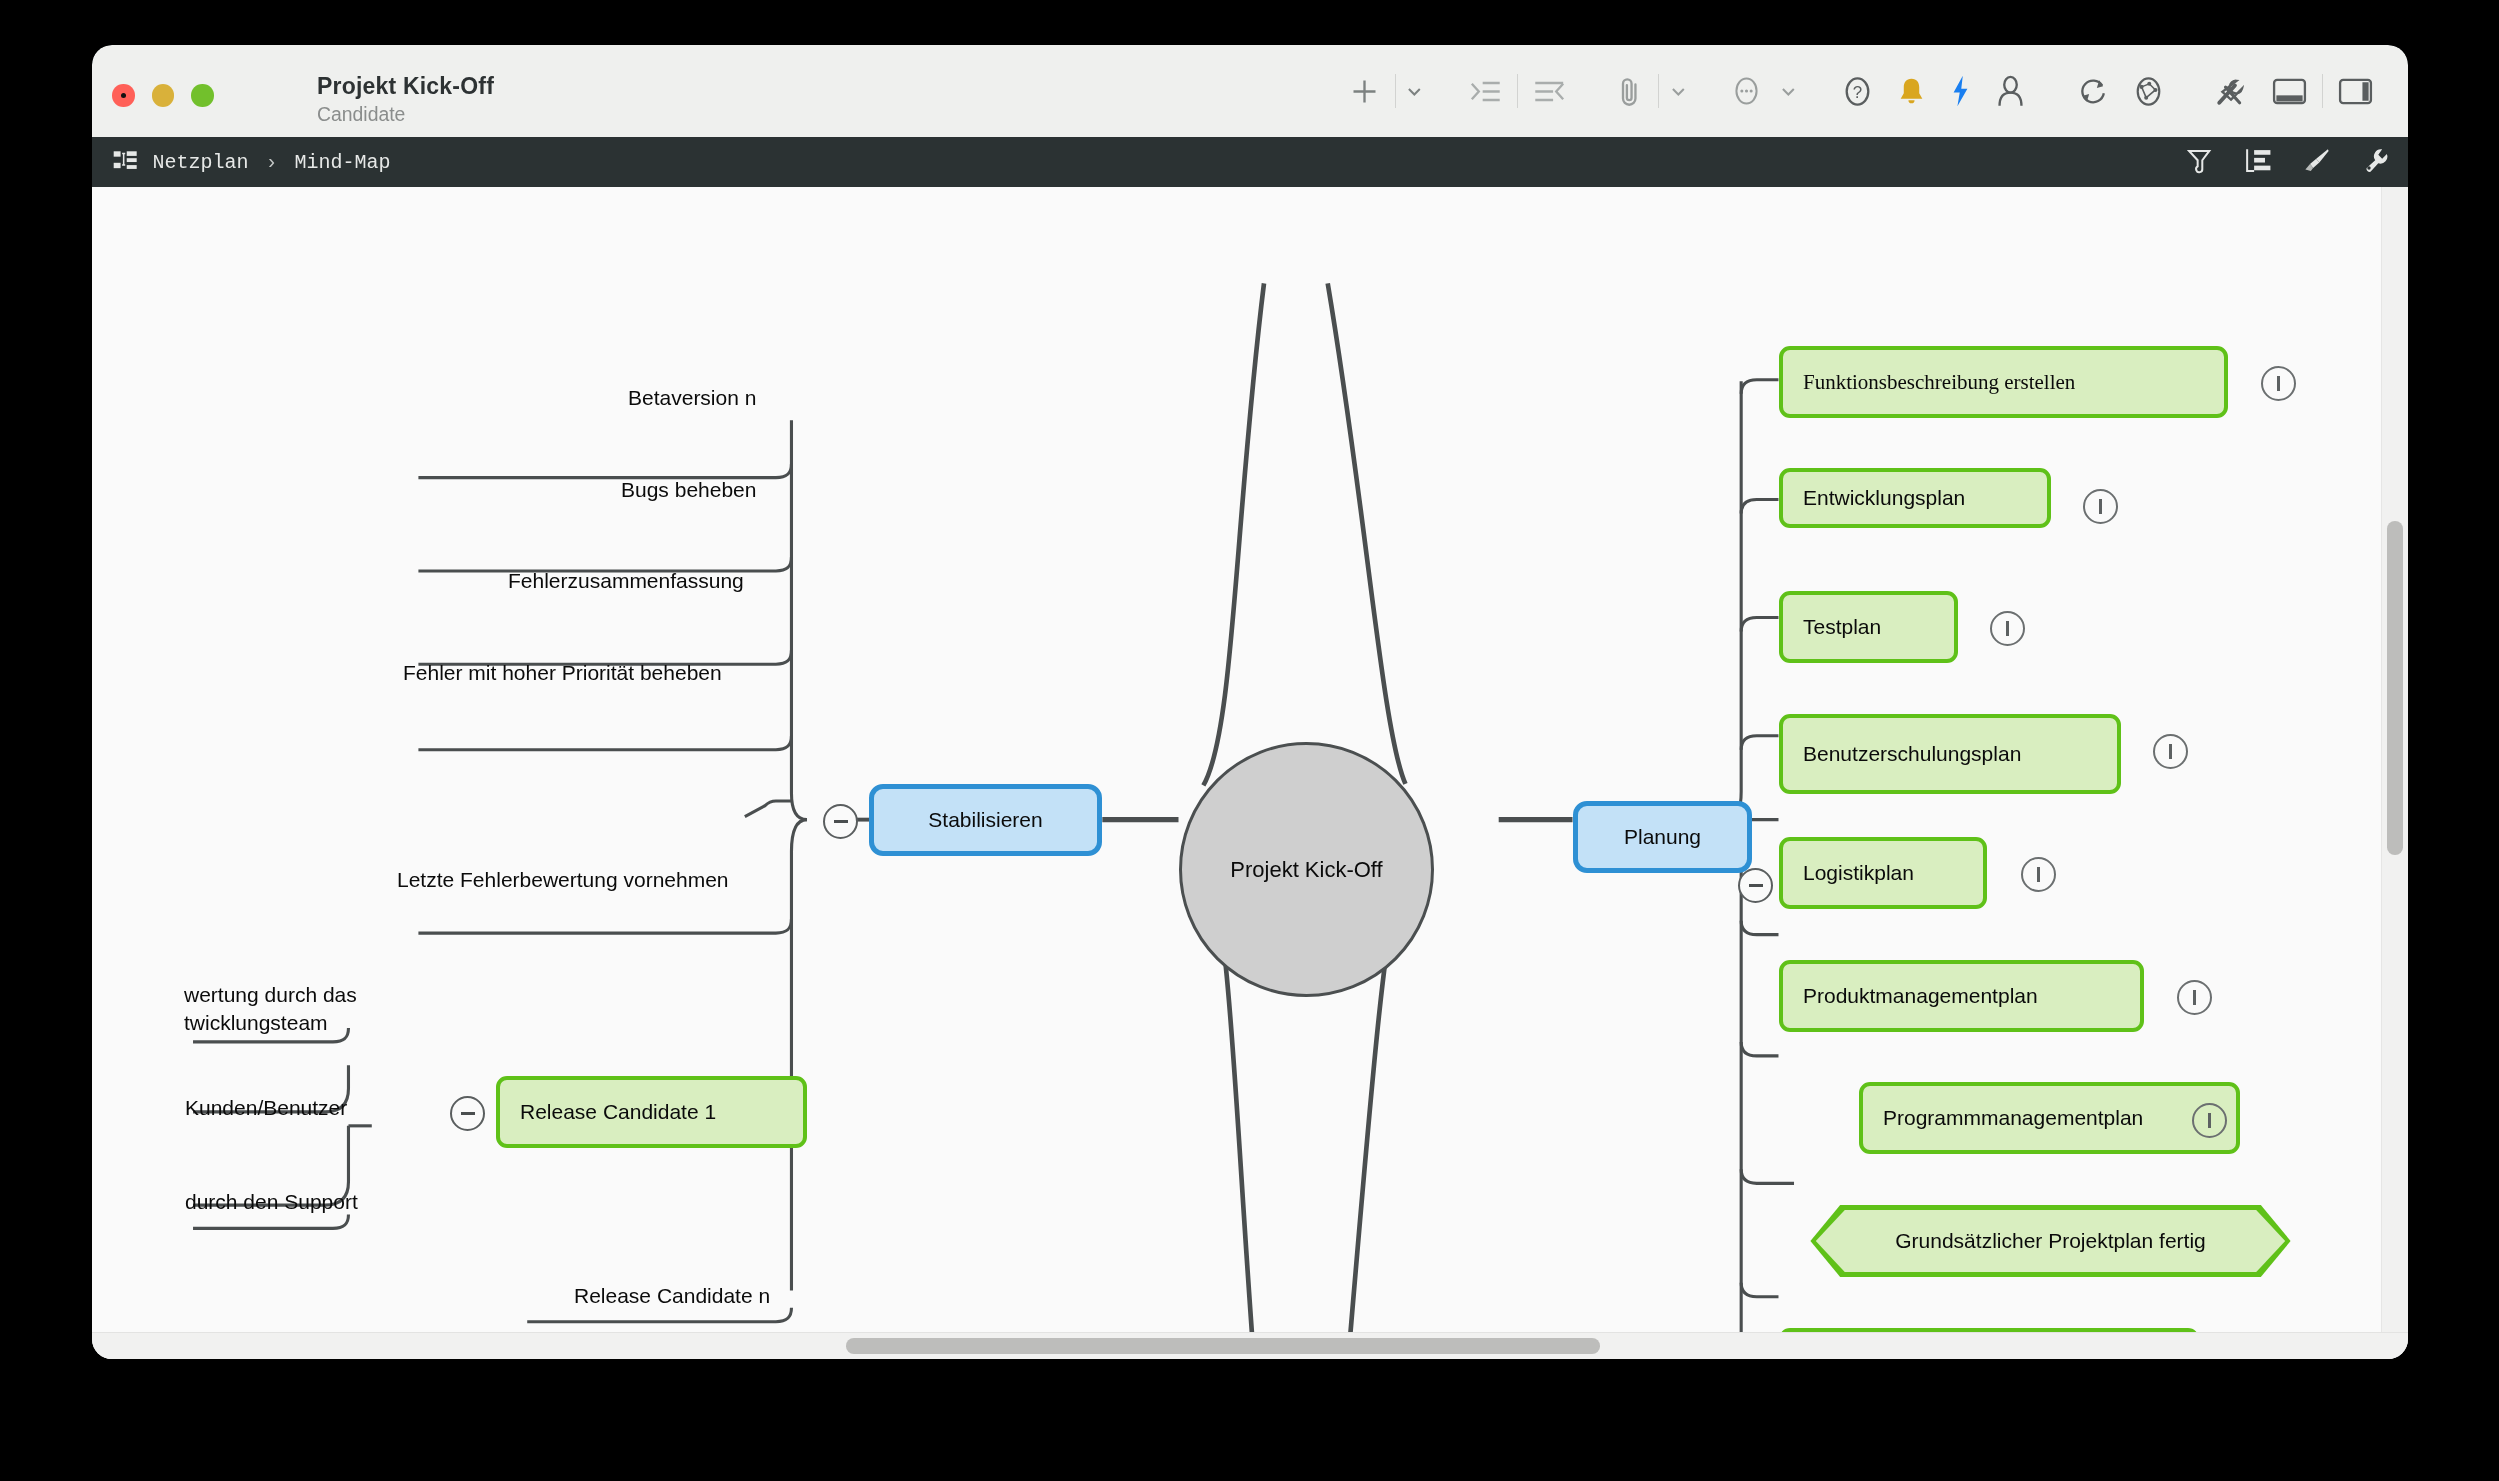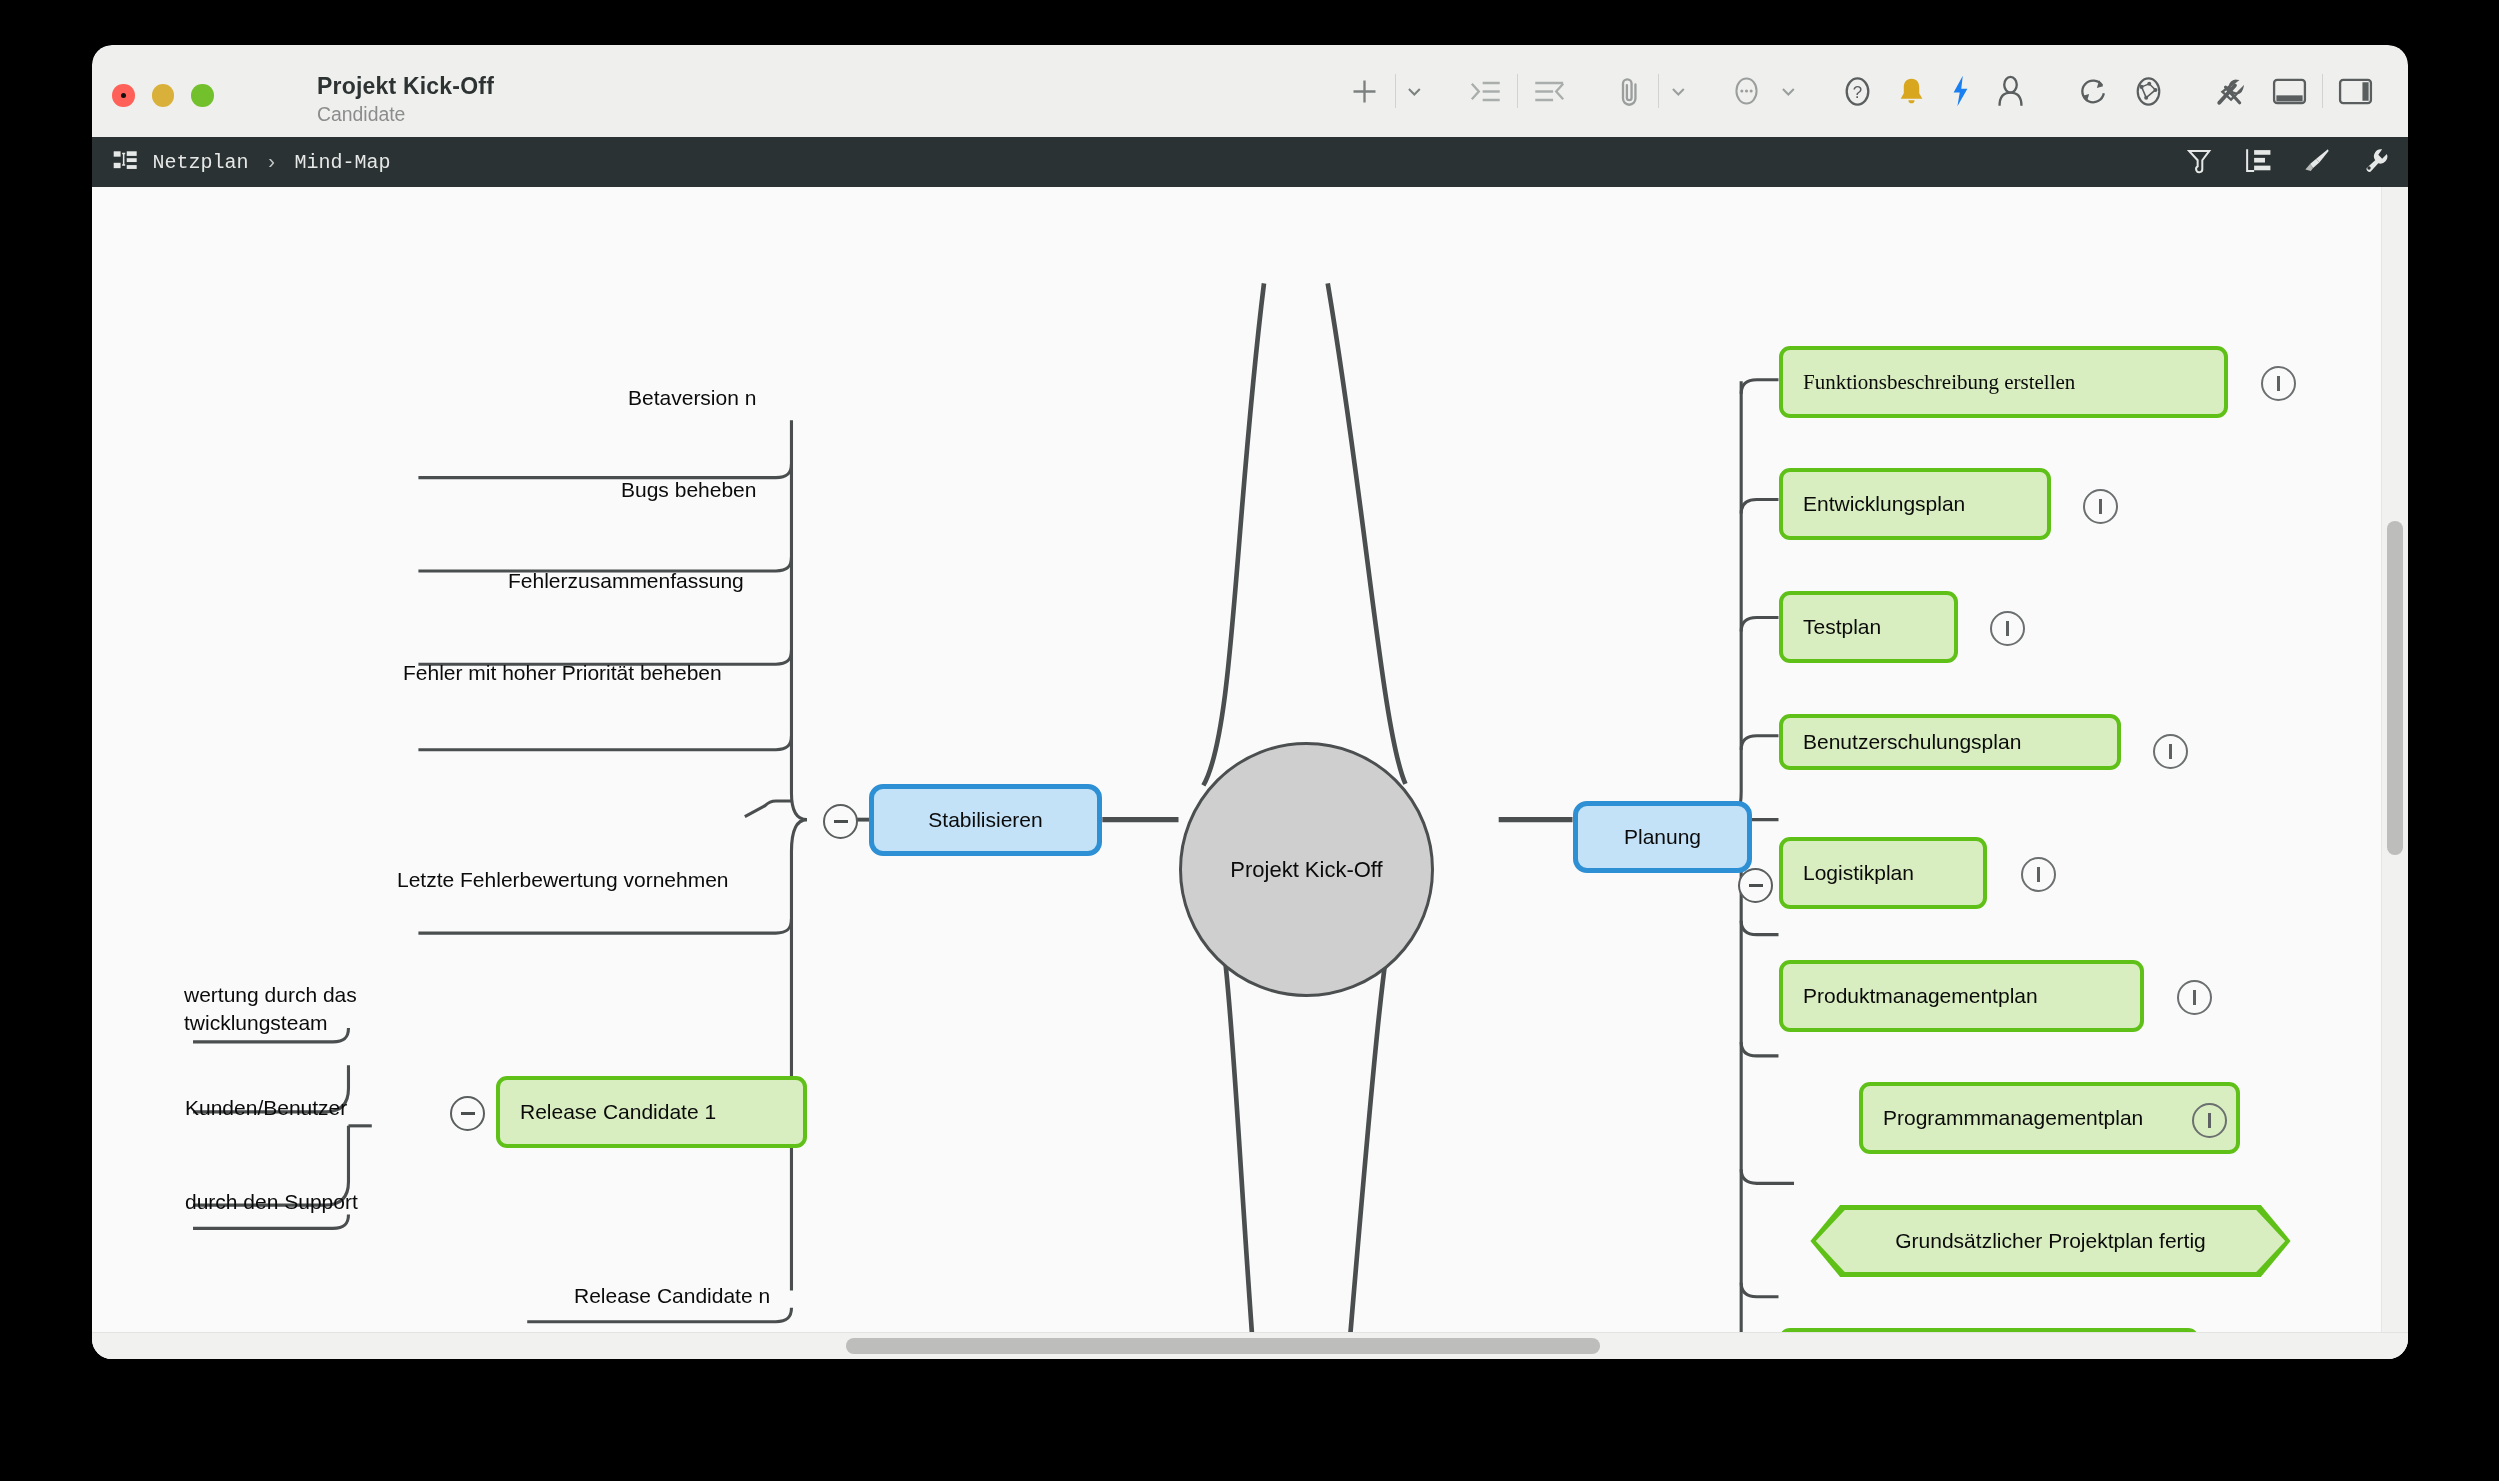--- a/index.html
+++ b/index.html
@@ -434,31 +434,31 @@
       </div>
       <div class="node box" style="left:404px; top:889px; width:311px; height:72px;">Release Candidate 1</div>
 
       <div class="plaintext" style="left:482px; top:1097px;">Release Candidate n</div>
 
       <div class="node box" style="left:1687px; top:159px; width:449px; height:72px;font-family:Liberation Serif, serif;">Funktionsbeschreibung erstellen</div>
       <div class="infodot" style="left:2169px; top:179px;">
         <span class="ibar"></span>
       </div>
 
-      <div class="node box" style="left:1687px; top:281px; width:272px; height:72px;">Entwicklungsplan</div>
+      <div class="node box" style="left:1687px; top:281px; width:272px; height:60px;">Entwicklungsplan</div>
       <div class="infodot" style="left:1991px; top:302px;">
         <span class="ibar"></span>
       </div>
 
       <div class="node box" style="left:1687px; top:404px; width:179px; height:72px;">Testplan</div>
       <div class="infodot" style="left:1898px; top:424px;">
         <span class="ibar"></span>
       </div>
 
-      <div class="node box" style="left:1687px; top:527px; width:342px; height:56px;">Benutzerschulungsplan</div>
+      <div class="node box" style="left:1687px; top:527px; width:342px; height:80px;">Benutzerschulungsplan</div>
       <div class="infodot" style="left:2061px; top:547px;">
         <span class="ibar"></span>
       </div>
 
       <div class="node box" style="left:1687px; top:650px; width:208px; height:72px;">Logistikplan</div>
       <div class="infodot" style="left:1929px; top:670px;">
         <span class="ibar"></span>
       </div>
 
       <div class="node box" style="left:1687px; top:773px; width:365px; height:72px;">Produktmanagementplan</div>

